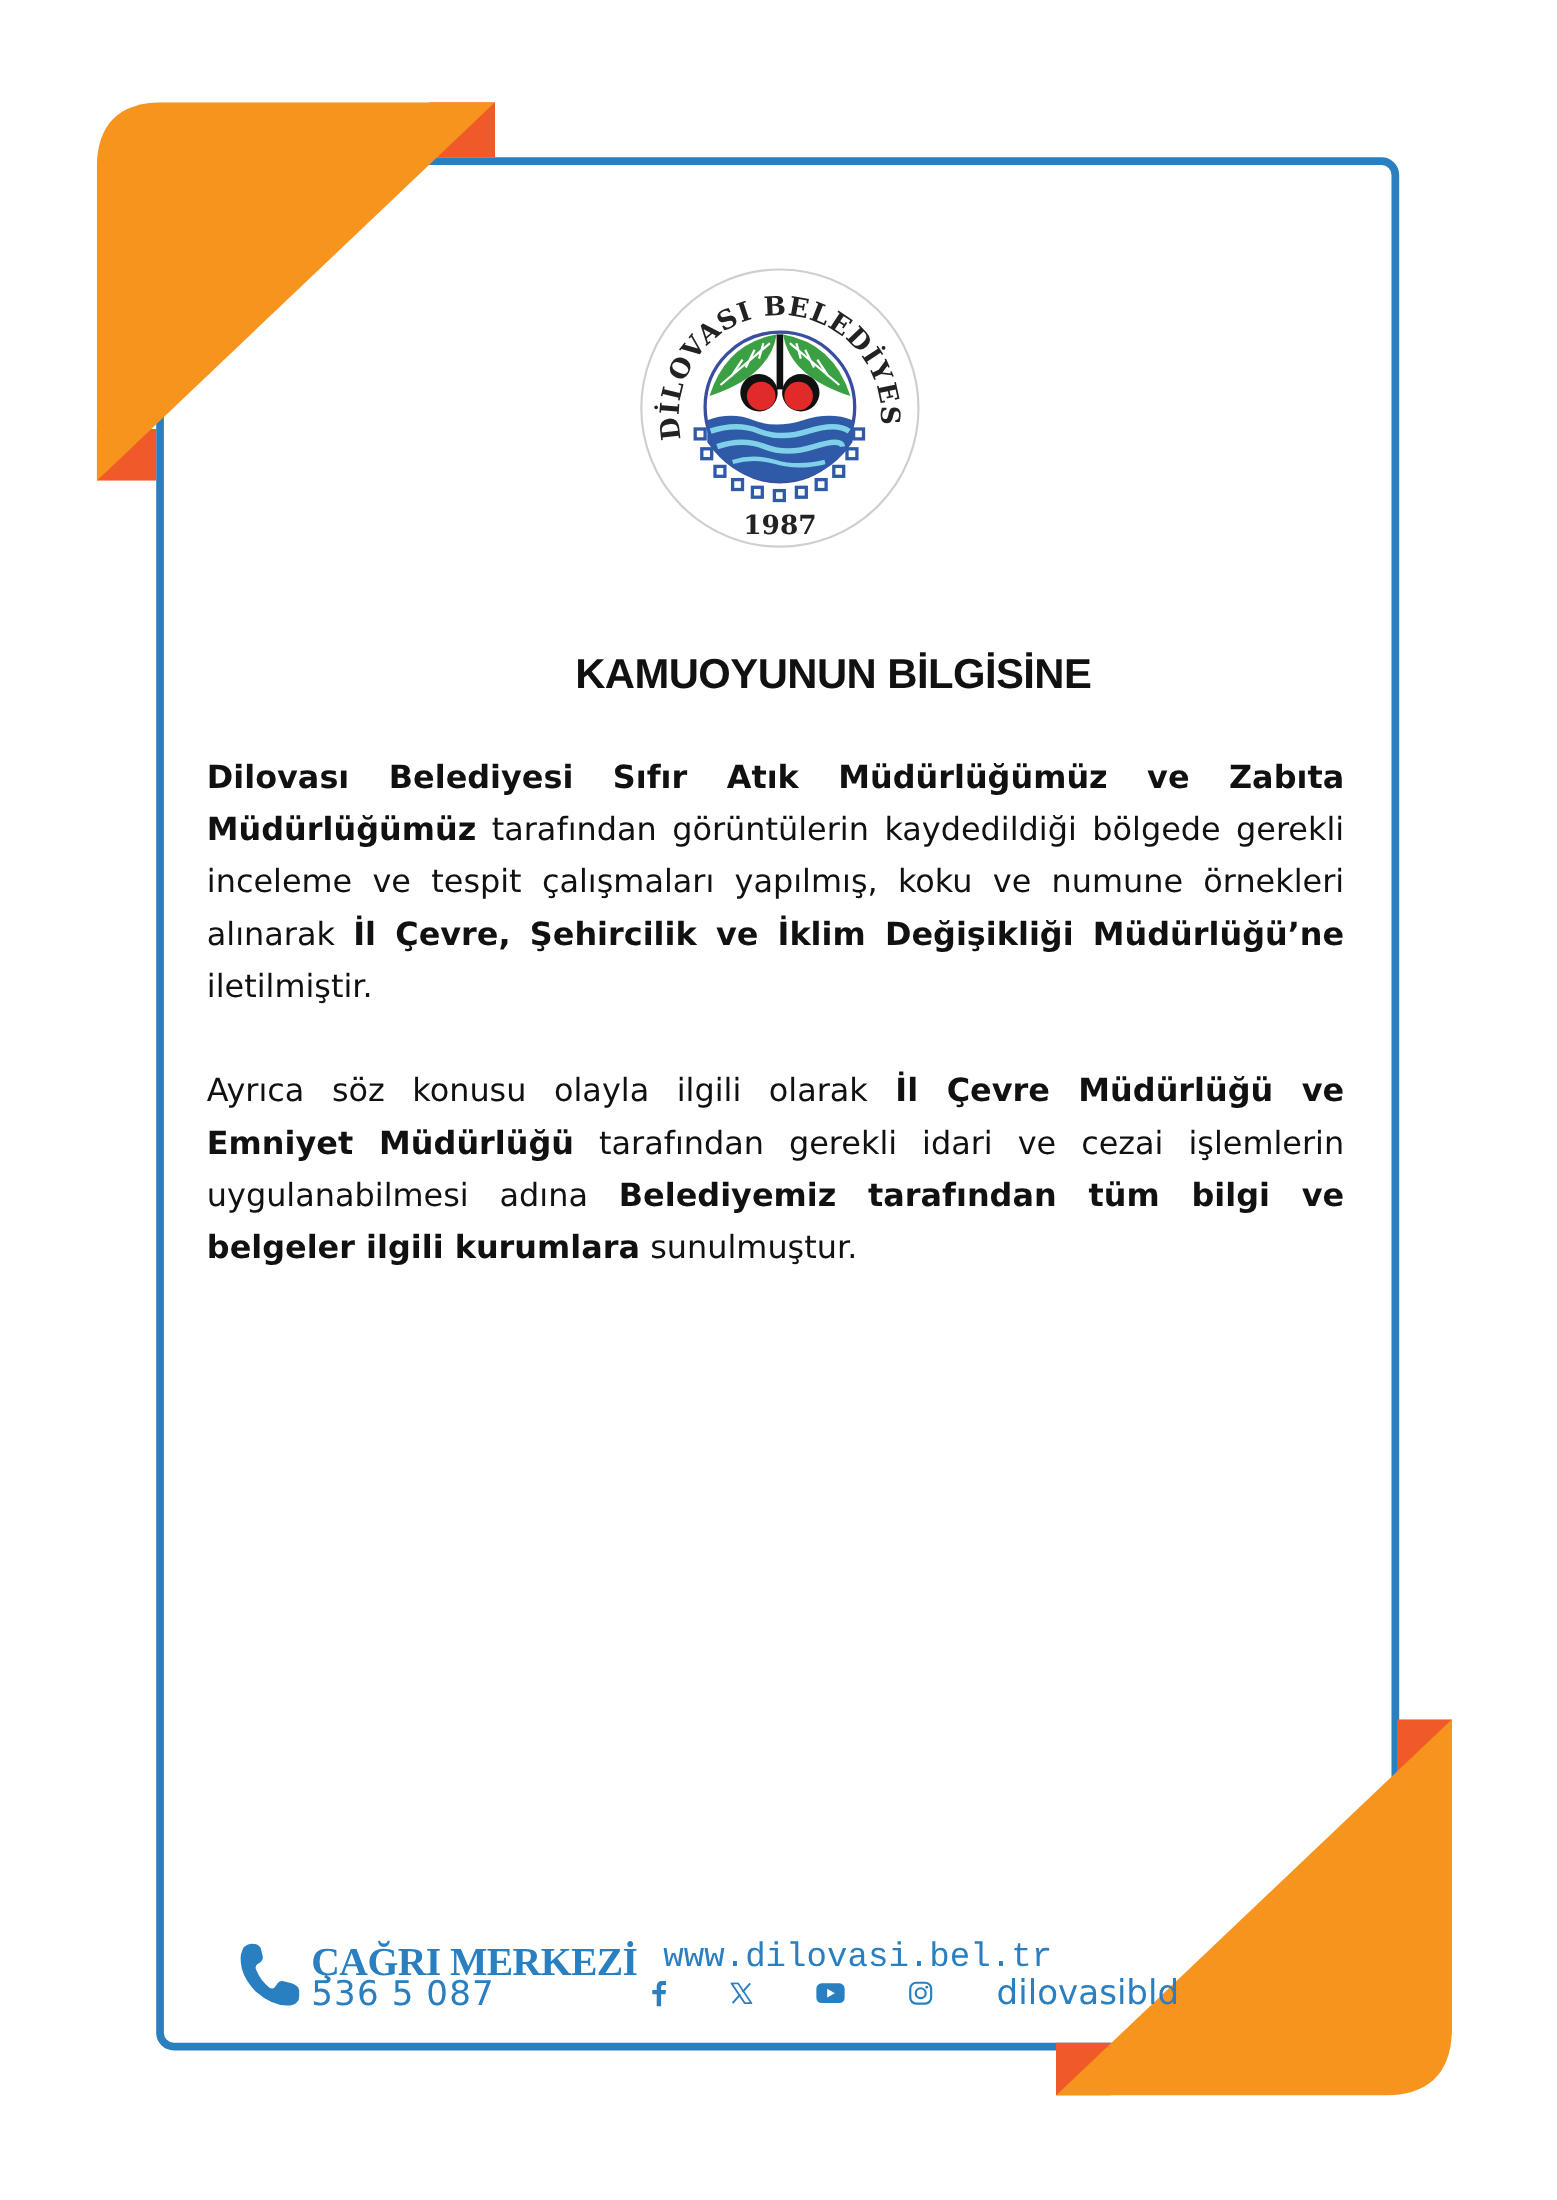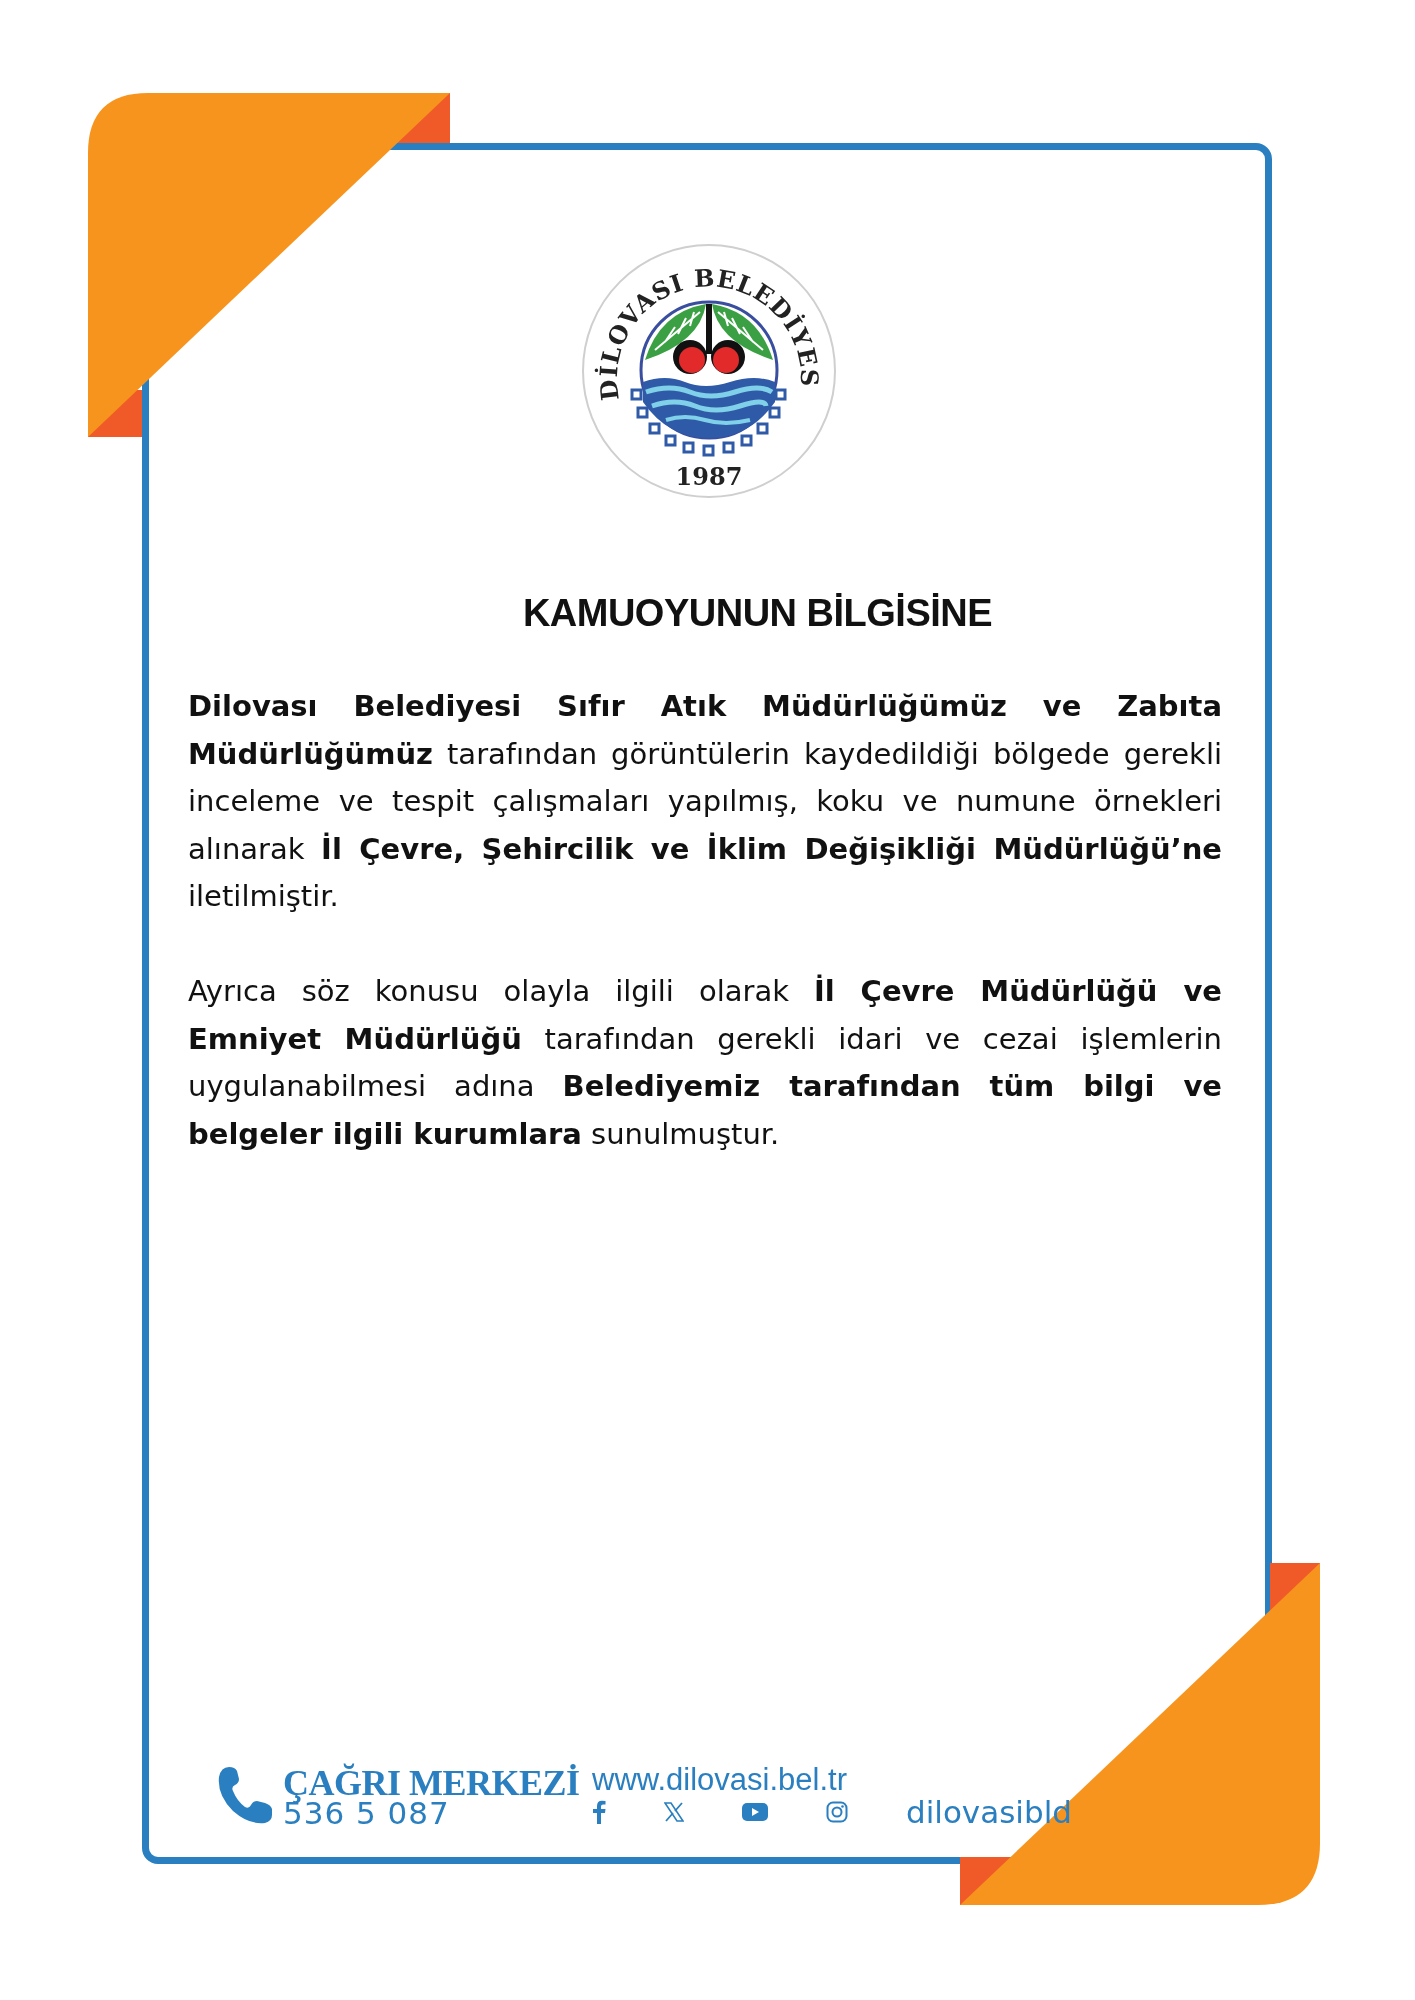--- a/index.html
+++ b/index.html
@@ -33,21 +33,21 @@
   .body b { font-weight:bold; }
   .footer-call {
     position:absolute; left:215px; top:1765px; display:flex; align-items:center;
   }
   .call-text { margin-left:10px; line-height:30px; color:#2a7fc0; }
   .call-label { font-family:Liberation Serif, serif; font-weight:bold; font-size:36px; letter-spacing:-0.5px; }
   .call-number { font-family:"DejaVu Sans", sans-serif; font-size:31px; letter-spacing:1px; }
   .footer-web {
     position:absolute; left:592px; top:1764px; color:#2a7fc0; line-height:32px;
   }
-  .web-url { font-family:Liberation Sans, sans-serif; font-size:31px; }
+  .web-url { font-family:Liberation Mono, monospace; font-size:31px;margin-left:11px; }
   .social-row { display:flex; align-items:center; font-family:"DejaVu Sans", sans-serif; font-size:31px;gap:48px; }
   .social-row .ic { display:inline-flex; align-items:center; justify-content:center; margin-right:10px; }
 </style>
 </head>
 <body>
 
 <div class="frame"></div>
 
 <div class="corner" style="left:88px;top:93px;">
   <svg width="362" height="344" viewBox="0 0 362 344">

